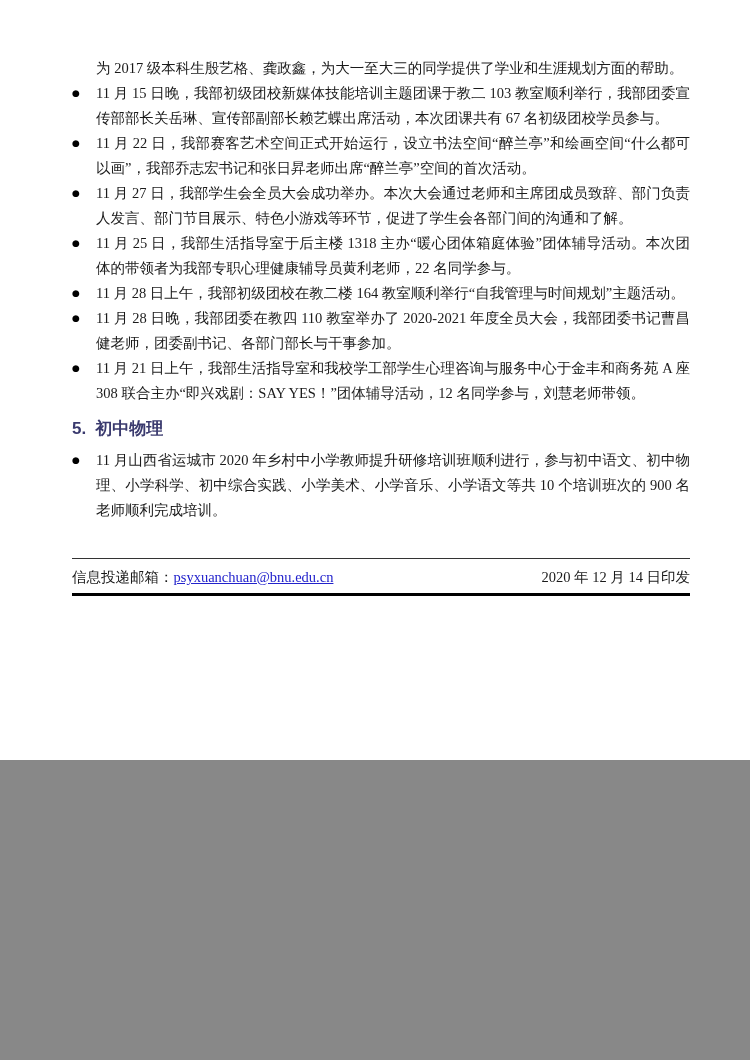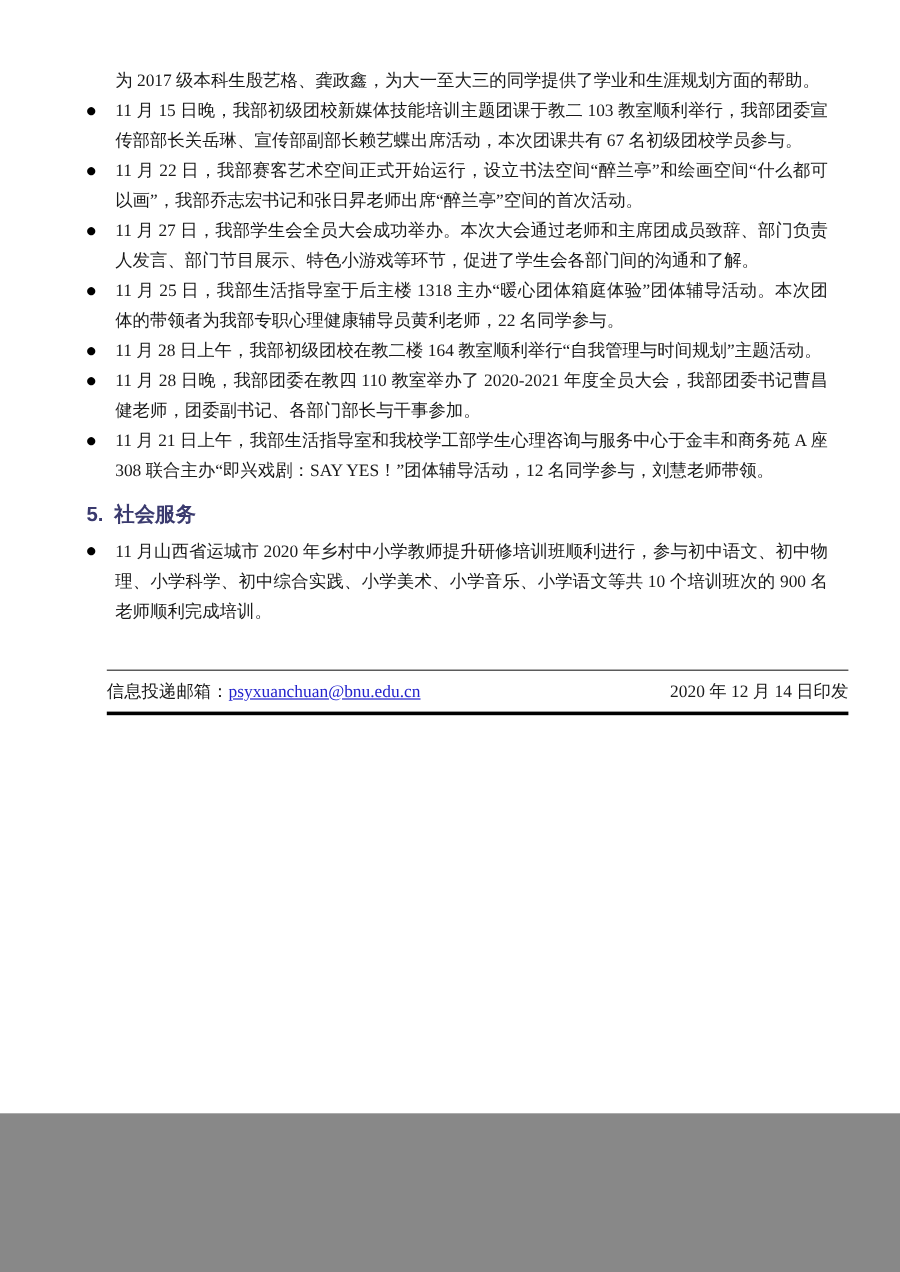--- a/index.html
+++ b/index.html
@@ -6,21 +6,21 @@
     --heading:#3A3A6E;
     --link:#2222CC;
     --text:#1A1A1A;
     --page_bg:#FFFFFF;
     --rule:#333333;
   }
   *{margin:0;padding:0;box-sizing:border-box;}
   html,body{background:#888;}
   .page{
     position:relative;
-    width:750px;height:928px;
+    width:750px;height:760px;
     background:var(--page_bg);
     color:var(--text);
     font-family:"Liberation Serif","DejaVu Serif",serif;
     overflow:hidden;
     margin:0 auto;
   }
   .content{
     position:absolute;
     left:72px;top:56px;width:618px;
     font-size:14.5px;
@@ -53,21 +53,21 @@
     font-weight:bold;
     font-size:17px;
     line-height:26px;
     color:var(--heading);
   }
   .section-heading .section-number{
     margin-right:9px;
   }
   .footer{
     position:absolute;
-    left:89px;top:558px;width:618px;
+    left:72px;top:558px;width:618px;
     border-top:1px solid var(--rule);
     border-bottom:3px solid #000;
   }
   .footer-row{
     display:flex;
     justify-content:space-between;
     align-items:center;
     padding:8px 0 6px 0;
     font-size:14.5px;
     line-height:20px;
@@ -113,21 +113,21 @@
     <div class="bullet-item">
       <span class="bullet-marker">●</span>
       <span class="bullet-text">11 月 28 日晚，我部团委在教四 110 教室举办了 2020-2021 年度全员大会，我部团委书记曹昌健老师，团委副书记、各部门部长与干事参加。</span>
     </div>
     <div class="bullet-item">
       <span class="bullet-marker">●</span>
       <span class="bullet-text">11 月 21 日上午，我部生活指导室和我校学工部学生心理咨询与服务中心于金丰和商务苑 A 座 308 联合主办“即兴戏剧：SAY YES！”团体辅导活动，12 名同学参与，刘慧老师带领。</span>
     </div>
 
     <h2 class="section-heading">
-      <span class="section-number">5.</span><span class="section-title">社会服务</span>
+      <span class="section-number">5.</span><span class="section-title">初中物理</span>
     </h2>
 
     <div class="bullet-item">
       <span class="bullet-marker">●</span>
       <span class="bullet-text">11 月山西省运城市 2020 年乡村中小学教师提升研修培训班顺利进行，参与初中语文、初中物理、小学科学、初中综合实践、小学美术、小学音乐、小学语文等共 10 个培训班次的 900 名老师顺利完成培训。</span>
     </div>
 
   </div>
 
   <div class="footer">

